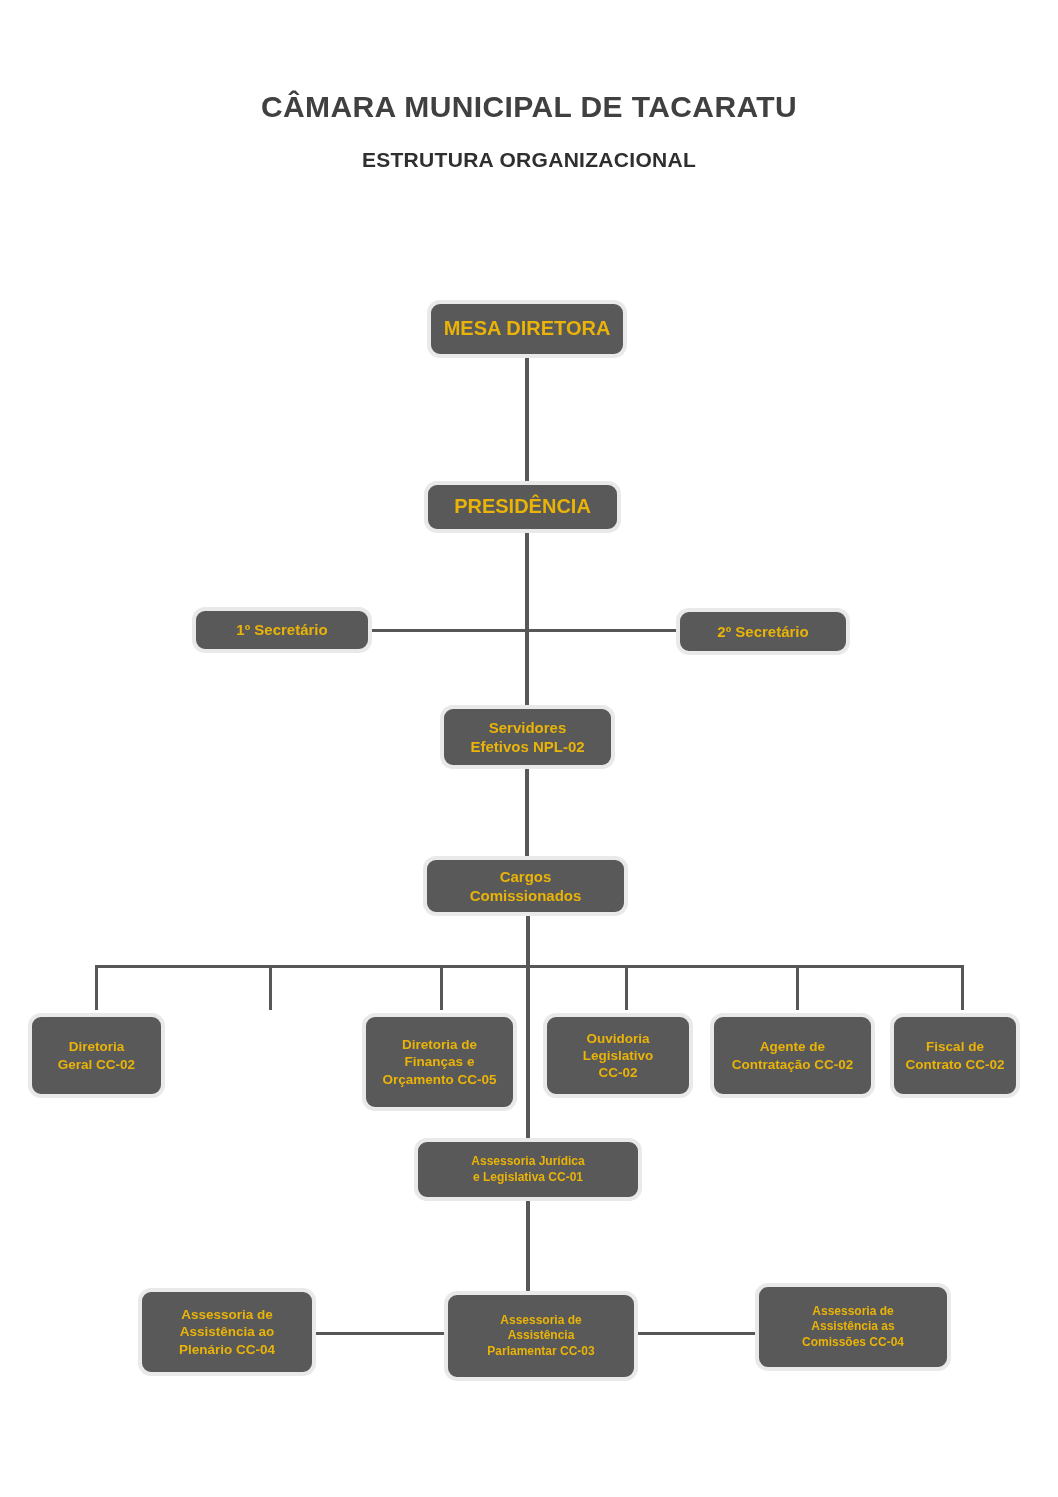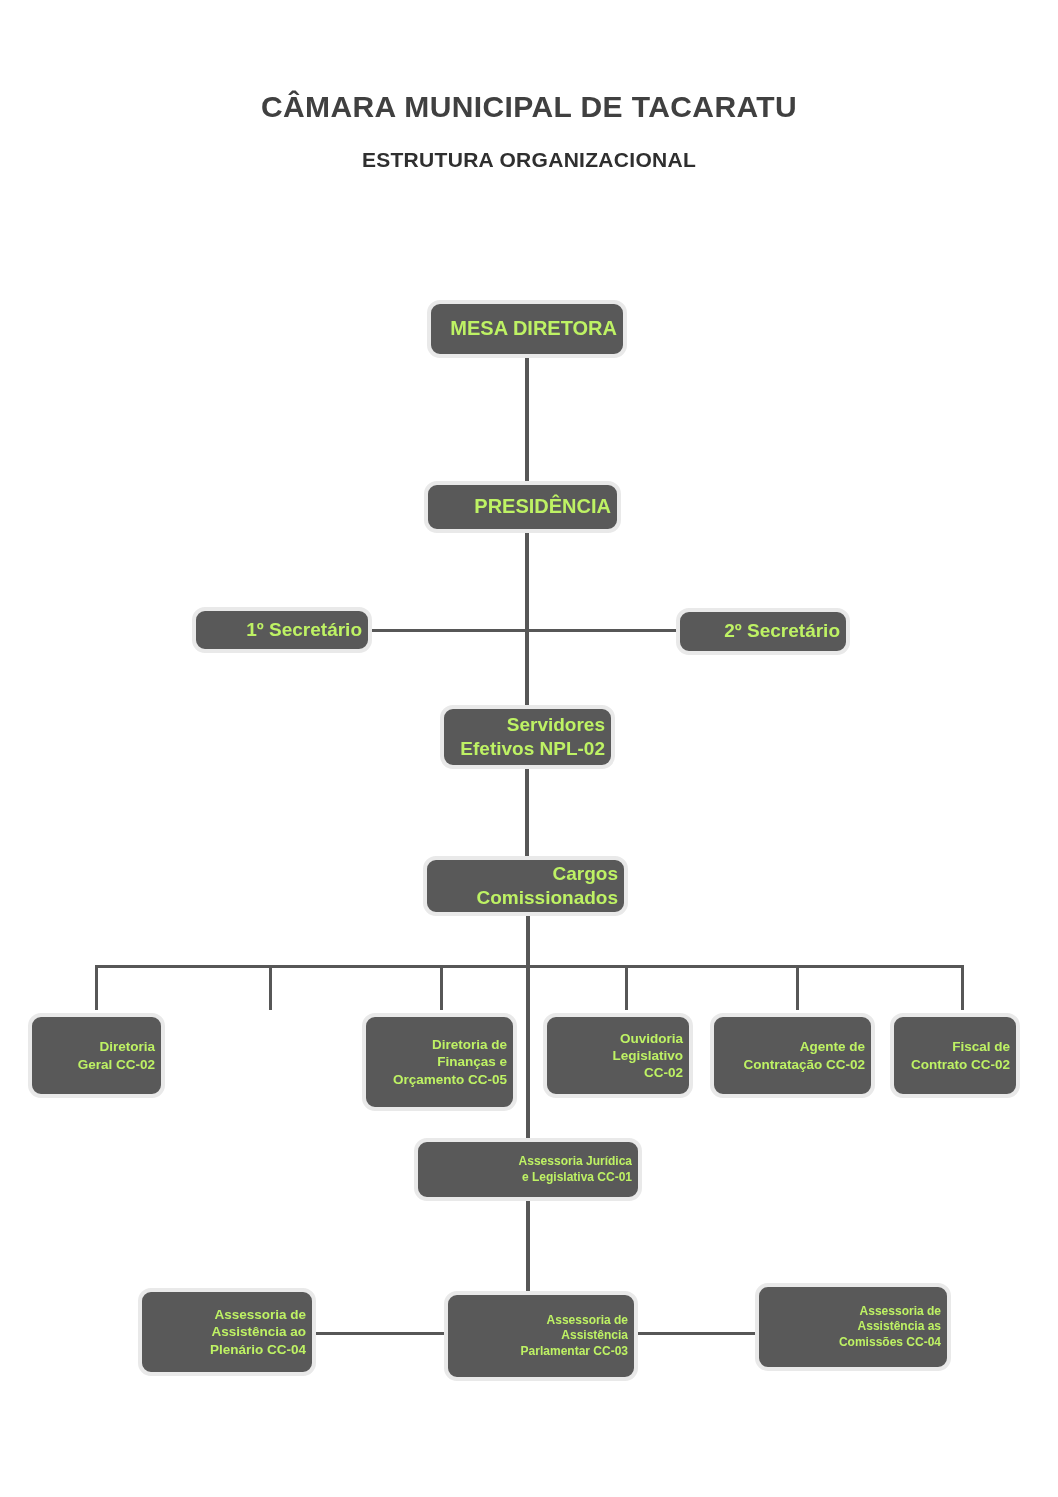--- a/index.html
+++ b/index.html
@@ -49,37 +49,37 @@
     background: #575757;
   }
 
   
   .node {
     position: absolute;
     box-sizing: border-box;
     background: #595959;
     border: 4px solid #e9e9e9;
     border-radius: 13px;
-    color: #bef264;
+    color: #eab308;
     font-weight: bold;
     display: flex;
     align-items: center;
     justify-content: center;
-    text-align: right;
+    text-align: center;
     line-height: 1.28;
     z-index: 3;
     padding: 2px 6px;
   }
   .node .label {
     display: block;
     width: 100%;
   }
 
   .n-lg   { font-size: 20px; }
-  .n-md   { font-size: 19px; }
+  .n-md   { font-size: 15px; }
   .n-sm   { font-size: 12px; }
   .n-xs   { font-size: 13.5px; }
 </style>
 </head>
 <body>
 
 <div id="page">
 
   <div class="title-main">CÂMARA MUNICIPAL DE TACARATU</div>
   <div class="title-sub">ESTRUTURA ORGANIZACIONAL</div>

